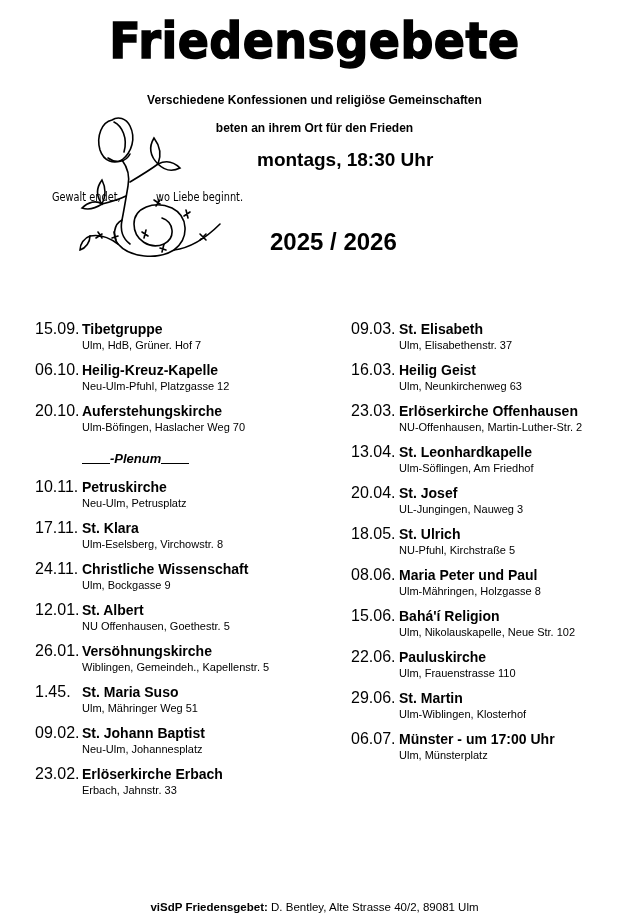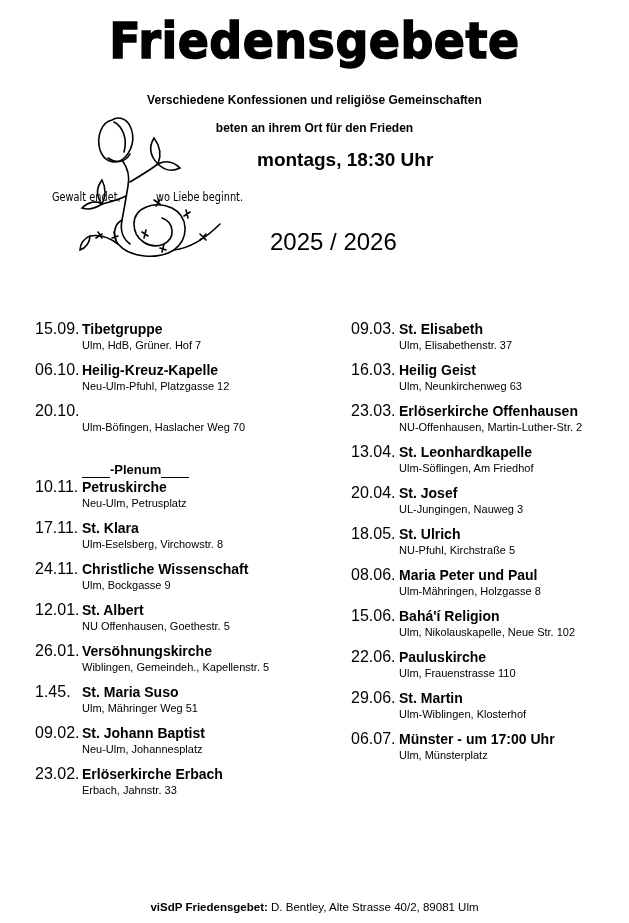--- a/index.html
+++ b/index.html
@@ -19,21 +19,21 @@
       font-weight: bold; font-size: 12px; line-height: 20px;
     }
     .sub1 { top: 90px; }
     .sub2 { top: 110px; margin-top: 8px; }
     .time {
       position: absolute; left: 257px; top: 149px;
       font-weight: bold; font-size: 19px;
     }
     .year {
       position: absolute; left: 270px; top: 228px;
-      font-weight: normal; font-size: 24px;
+      font-weight: bold; font-size: 24px;
     }
     .logo { position: absolute; left: 50px; top: 112px; width: 210px; height: 156px; }
     .motto-left, .motto-right {
       position: absolute; font-family: "DejaVu Sans", sans-serif; font-size: 11.5px;
       top: 190px; transform: scaleX(0.85); transform-origin: left;
     }
     .motto-left { left: 52px; }
     .motto-right { left: 156px; }
 
     .col { position: absolute; top: 320px; }
@@ -46,21 +46,21 @@
     .entry .name {
       position: absolute; left: 47px; top: 0; font-size: 14px; font-weight: bold; line-height: 18px;
       white-space: nowrap;
     }
     .entry .addr {
       position: absolute; left: 47px; top: 18px; font-size: 11px; line-height: 14px; white-space: nowrap;
     }
     .col-right .entry .name, .col-right .entry .addr { left: 48px; }
     .plenum {
       position: relative; height: 39px; margin-left: 47px; margin-top: -4px;
-      font-weight: bold; font-size: 13px; line-height: 16px; display: flex; align-items: flex-end;
+      font-weight: bold; font-size: 13px; line-height: 16px; display: flex; align-items: center; font-style: italic;
     }
     .plenum .rule { display: inline-block; width: 28px; height: 0; border-top: 1.3px solid #000; margin-top: 9px; }
     .footer {
       position: absolute; left: 0; width: 629px; top: 901px; text-align: center; font-size: 11.5px;
     }
     .footer b { font-weight: bold; }
   </style>
 </head>
 <body>
 
@@ -108,20 +108,21 @@
     <span class="name">Tibetgruppe</span>
     <span class="addr">Ulm, HdB, Grüner. Hof 7</span>
   </div>
   <div class="entry">
     <span class="date">06.10.</span>
     <span class="name">Heilig-Kreuz-Kapelle</span>
     <span class="addr">Neu-Ulm-Pfuhl, Platzgasse 12</span>
   </div>
   <div class="entry">
     <span class="date">20.10.</span>
+    <span class="name">Auferstehungskirche</span>
     <span class="addr">Ulm-Böfingen, Haslacher Weg 70</span>
   </div>
   <div class="plenum">
     <span class="rule"></span>
     <span>-Plenum</span>
     <span class="rule"></span>
   </div>
   <div class="entry">
     <span class="date">10.11.</span>
     <span class="name">Petruskirche</span>

